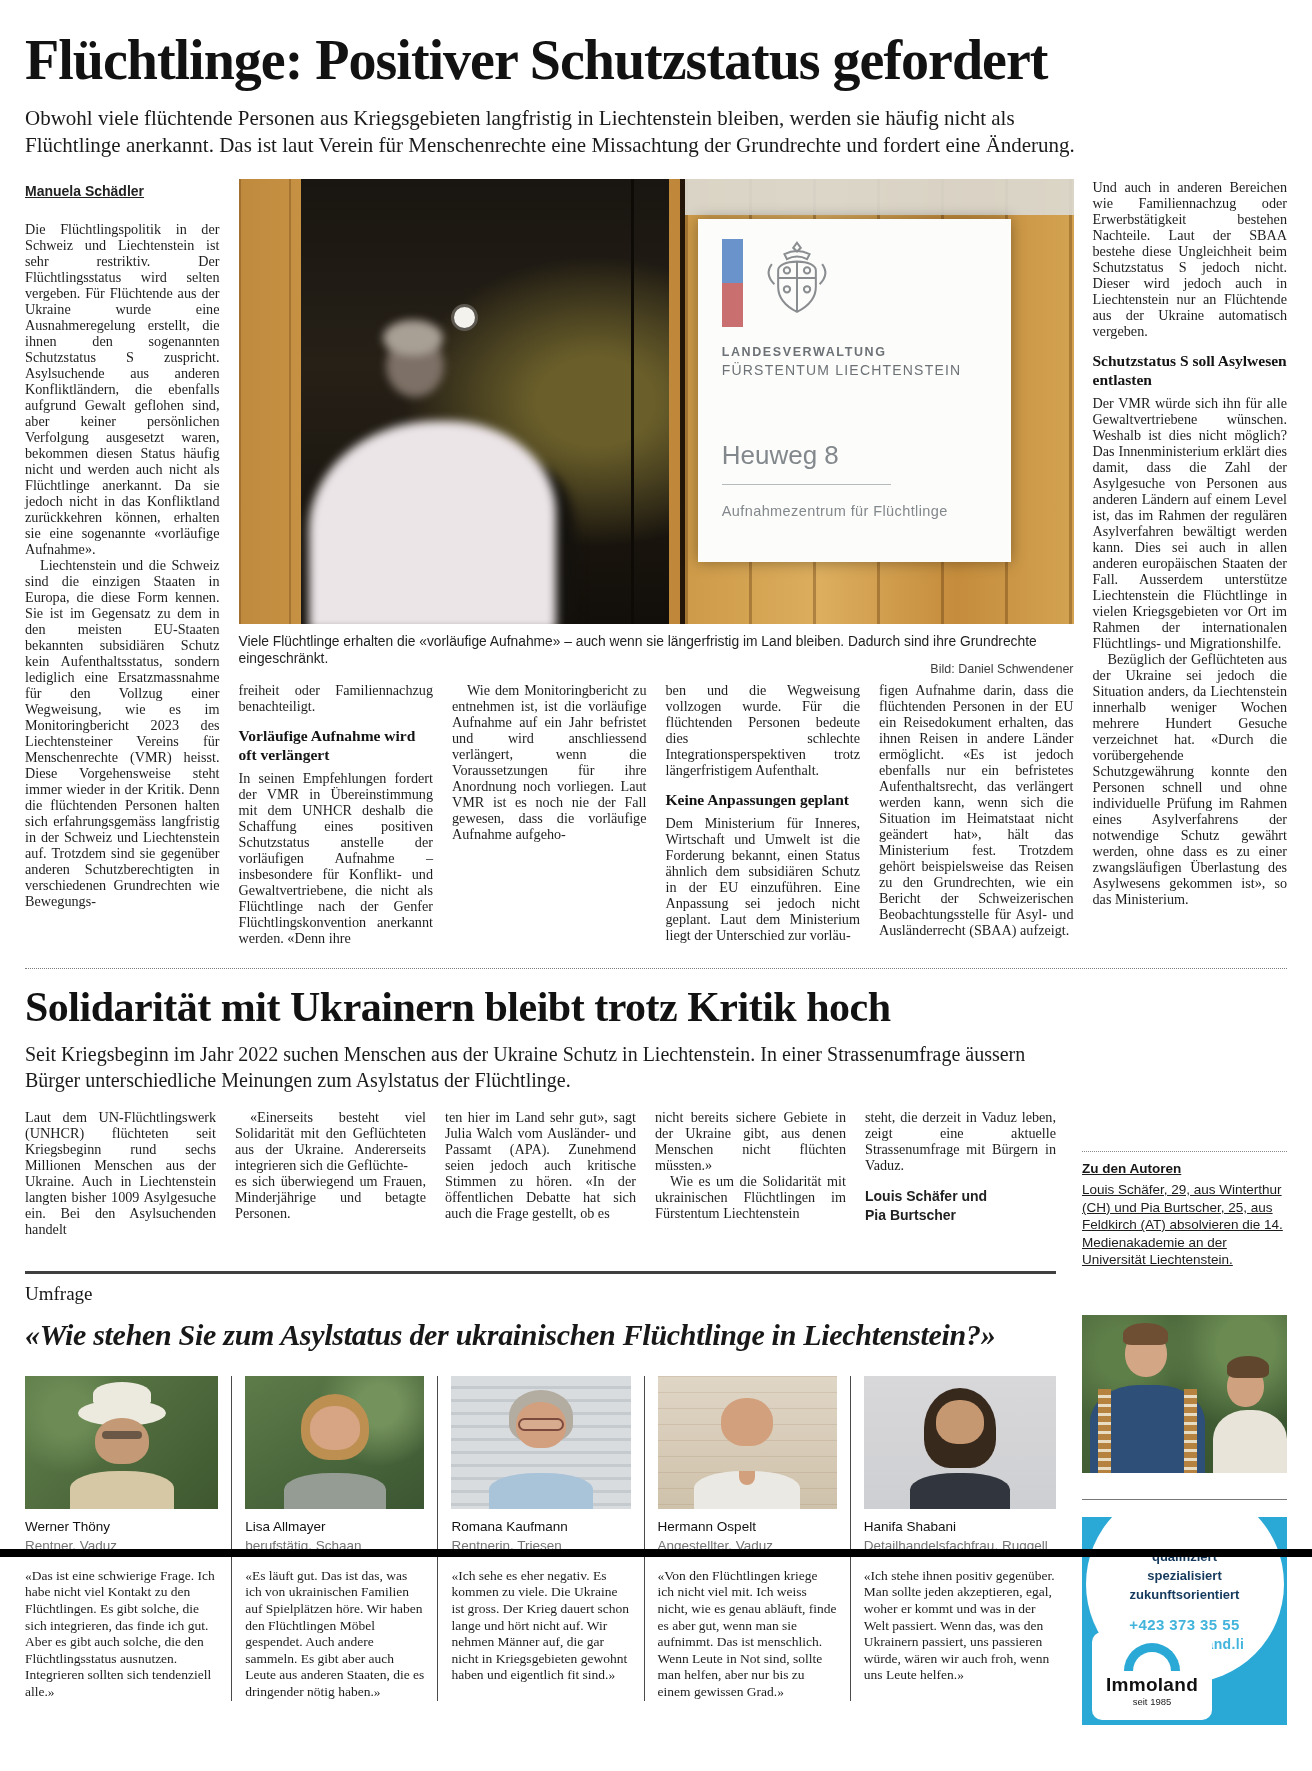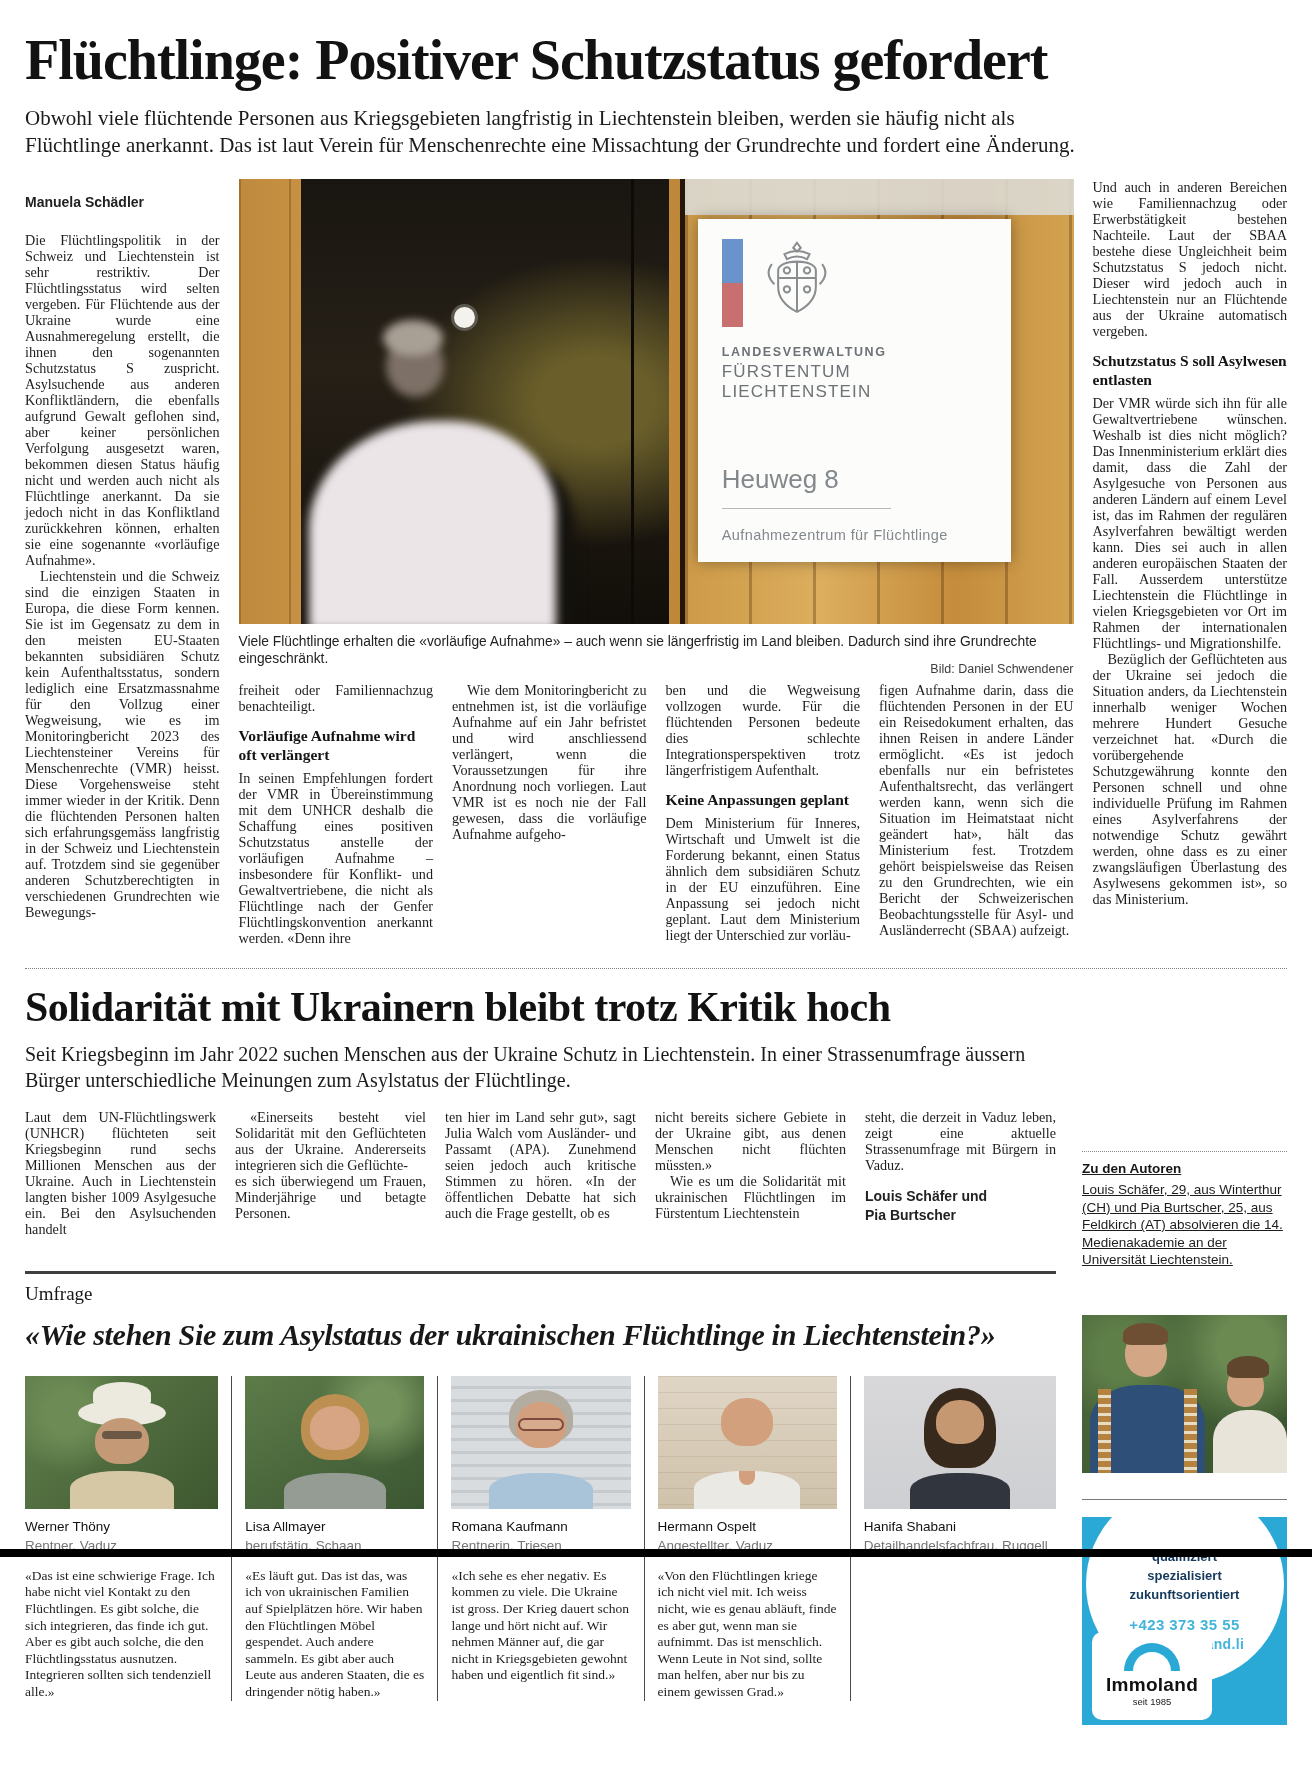--- a/index.html
+++ b/index.html
@@ -10,21 +10,21 @@
   
   h1{font:700 56px/1.02 "Liberation Serif", serif;color:#121212;margin:12px 0 16px;letter-spacing:-1px;}
   h2{font:700 42px/1.05 "Liberation Serif", serif;color:#121212;margin:16px 0 12px;letter-spacing:-0.5px;}
   .standfirst{font:21px/27px "Liberation Serif", serif;color:#1b1b1b;max-width:1070px;margin:0 0 20px;}
   .sf2{font-size:20px;line-height:26px;max-width:1010px;margin-bottom:16px;}
 
   
   .b{margin:0;text-align:justify;font-size:14.2px;line-height:16px;color:#1d1d1d;}
   .ind{text-indent:15px;}
   .subhead{font:700 15.5px/19px "Liberation Serif", serif;margin:12px 0 6px;color:#141414;}
-  .byline{font:700 14px "Liberation Sans", sans-serif;color:#222;margin:15px 0 22px;}
+  .byline{font:700 14px "Liberation Sans", sans-serif;color:#222;margin:4px 0 22px;text-decoration:underline;}
 
   
   .a1-grid{display:grid;grid-template-columns:repeat(6,1fr);column-gap:19px;grid-template-rows:445px 58px auto;}
   .a1-col1{grid-area:1/1/4/2;}
   .a1-photo{grid-area:1/2/2/6;margin:0;position:relative;overflow:hidden;background:#201a12;}
   .a1-caption{grid-area:2/2/3/6;position:relative;padding-top:9px;}
   .a1-caption .cap{font:13.8px/17px "Liberation Sans", sans-serif;color:#222;display:block;}
   .a1-caption .credit{position:absolute;right:0;bottom:6px;font:12.5px "Liberation Sans", sans-serif;color:#3d3d3d;}
   .a1-c2{grid-area:3/2/4/3;} .a1-c3{grid-area:3/3/4/4;} .a1-c4{grid-area:3/4/4/5;} .a1-c5{grid-area:3/5/4/6;}
   .a1-col6{grid-area:1/6/4/7;}
@@ -53,21 +53,21 @@
   .ph-bag{position:absolute;right:-8%;bottom:0;width:36%;height:52%;background:#14120e;
     border-radius:42% 42% 0 0;filter:blur(6px);}
   .ph-sign{position:absolute;left:55%;top:9%;width:37.5%;height:77%;background:#fcfcfa;
     box-shadow:0 0 14px rgba(0,0,0,.35);box-sizing:border-box;padding:20px 24px;}
   .sign-head{display:flex;align-items:flex-start;gap:16px;}
   .flagbar{width:21px;height:88px;flex:0 0 21px;
     background:linear-gradient(180deg,#6a93cc 0 50%,#c96f6f 50% 100%);}
   .arms{width:76px;height:88px;}
   .org{font-family:"Liberation Sans", sans-serif;color:#6d7277;letter-spacing:1.6px;}
   .org.l1{font-weight:700;font-size:12.5px;margin-top:18px;}
-  .org.l2{font-weight:400;font-size:17px;margin-top:3px;letter-spacing:1.2px;}
+  .org.l2{font-weight:400;font-size:14px;margin-top:3px;letter-spacing:1.2px;}
   .addr{font:26px "Liberation Sans", sans-serif;color:#83888d;margin-top:62px;}
   .addr-rule{border-top:1px solid #b7babc;width:64%;margin:13px 0 18px;}
   .sign-sub{font:14.5px "Liberation Sans", sans-serif;color:#83888d;letter-spacing:.4px;}
 
   
   .art-divider{border-top:1px dotted #7a7a7a;margin-top:22px;}
 
   
   .bottom{display:flex;gap:26px;align-items:flex-start;}
   .bottom-left{flex:1;min-width:0;}
@@ -328,20 +328,21 @@
 
           <div class="person">
             <div class="portrait pE">
               <div class="po-bg"></div>
               <div class="po-hair"></div>
               <div class="po-body"></div>
               <div class="po-head"></div>
             </div>
             <div class="p-name">Hanifa Shabani</div>
             <div class="p-role">Detailhandelsfachfrau, Ruggell</div>
+            <div class="p-quote">«Ich stehe ihnen positiv gegenüber. Man sollte jeden akzeptieren, egal, woher er kommt und was in der Welt passiert. Wenn das, was den Ukrainern passiert, uns passieren würde, wären wir auch froh, wenn uns Leute helfen.»</div>
           </div>
 
         </div>
       </div>
     </div>
 
     <aside class="rail">
       <div class="authors">
         <div class="authors-label">Zu den Autoren</div>
         <p class="authors-text">Louis Schäfer, 29, aus Winterthur (CH) und Pia Burtscher, 25, aus Feldkirch (AT) absolvieren die 14. Medienakademie an der Universität Liechtenstein.</p>

